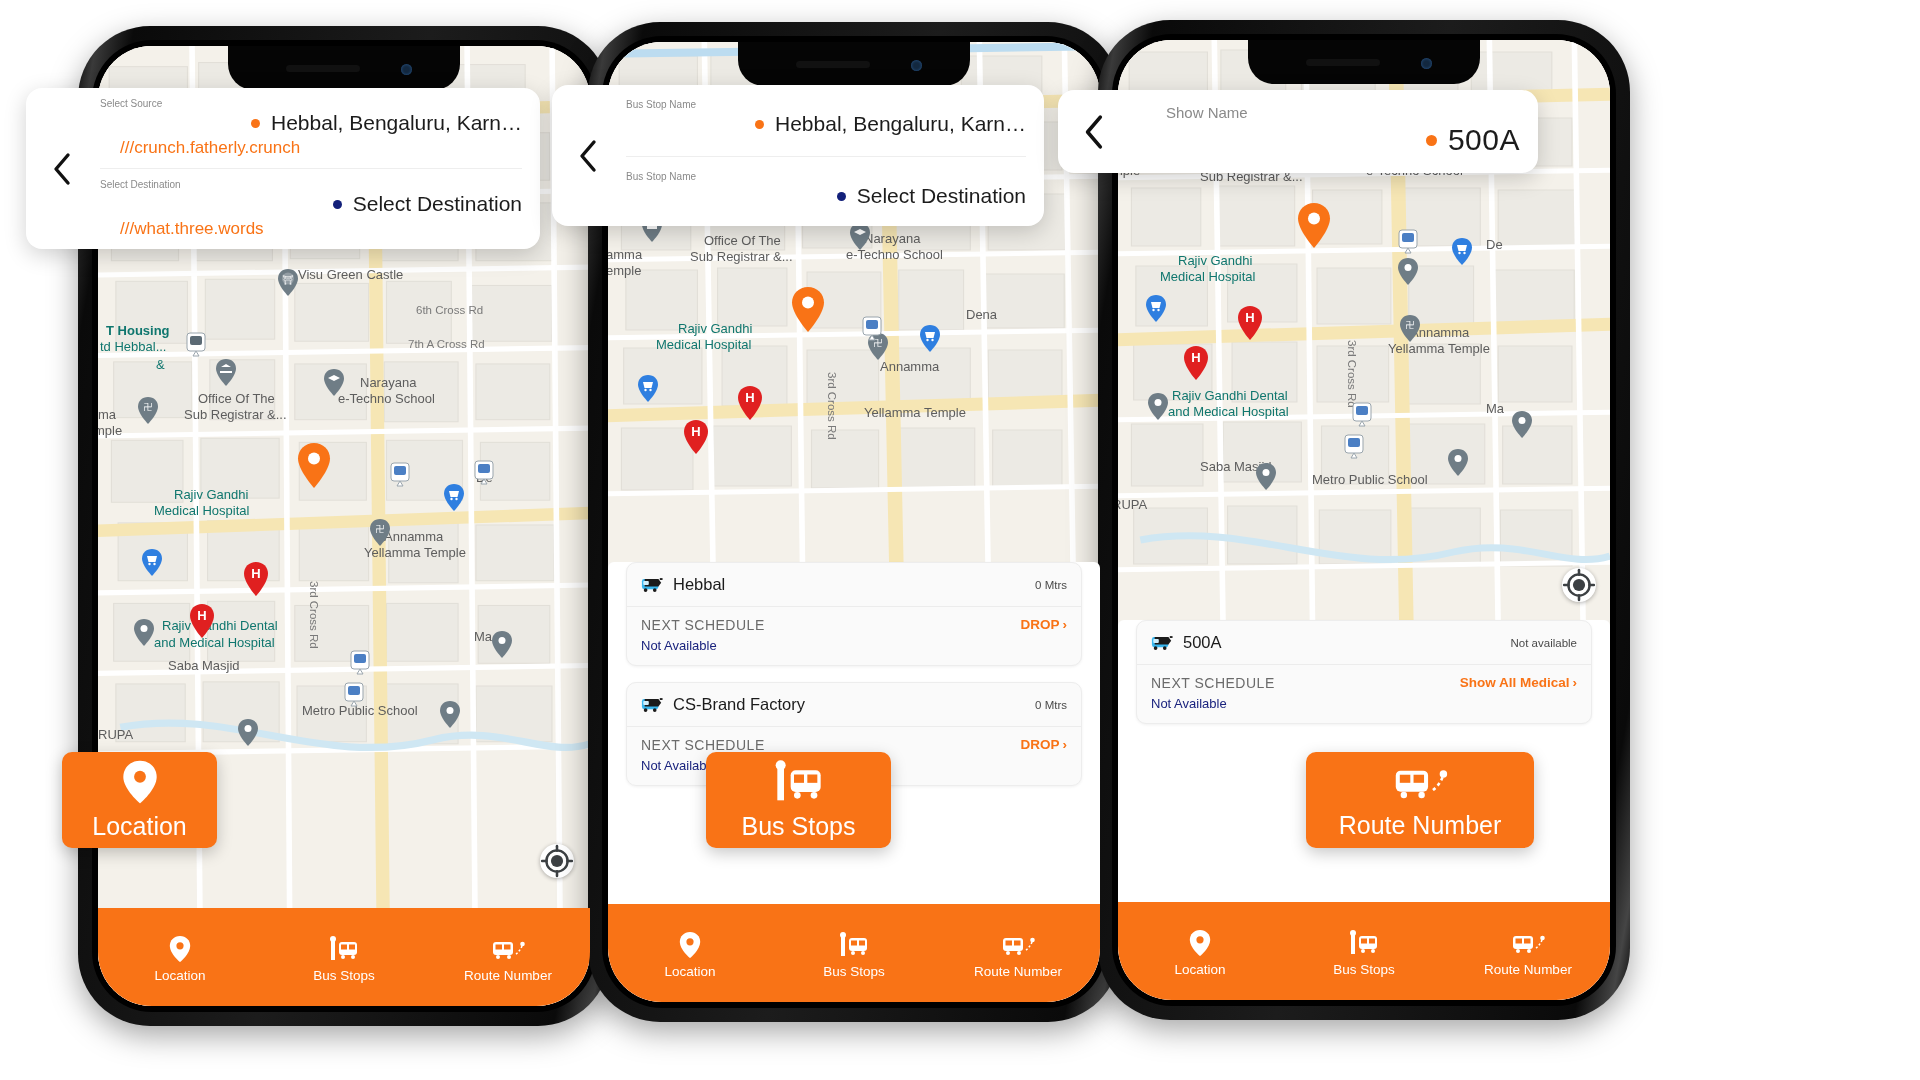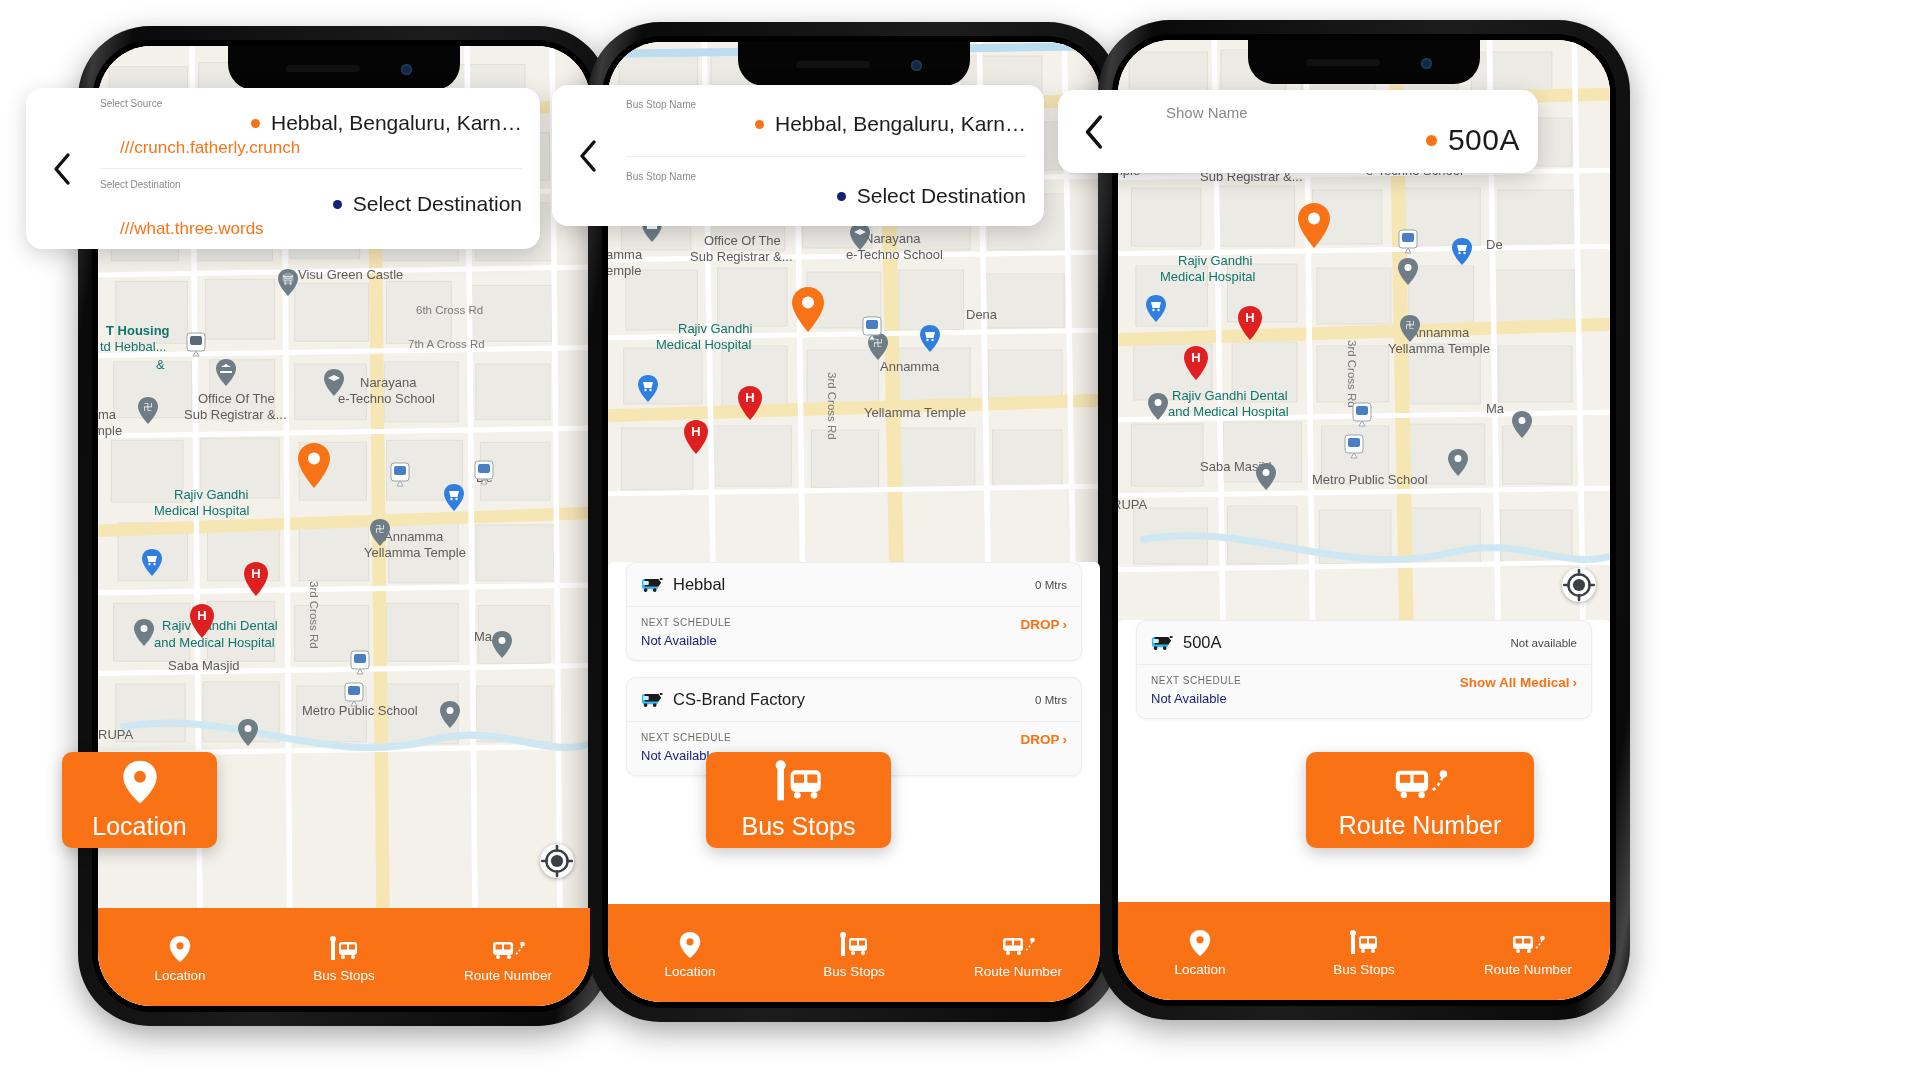--- a/index.html
+++ b/index.html
@@ -129,21 +129,21 @@
     display:flex; align-items:center; justify-content:space-between;
     padding:12px 14px; border-bottom:1px solid #ececec;
   }
   .card-top .left { display:flex; align-items:center; gap:10px; }
   .card-top .name { font-size:16.5px; color:#1b1b1b; }
   .card-top .meta { font-size:11.5px; color:#4a4a4a; }
   .card-bot {
     display:flex; align-items:flex-start; justify-content:space-between;
     padding:10px 14px 12px 14px;
   }
-  .card-bot .sched-label { font-size:10px; color:#6b6b6b; letter-spacing:.5px; }
+  .card-bot .sched-label { font-size:14px; color:#6b6b6b; letter-spacing:.5px; }
   .card-bot .sched-val { font-size:13px; color:#1a237e; margin-top:5px; }
   .card-bot .action {
     font-size:13.5px; font-weight:bold; color:#f97316;
     display:flex; align-items:center; gap:3px;
   }
 
   .busicon { width:22px; height:16px; display:block; }
 
   
   .hcard {

